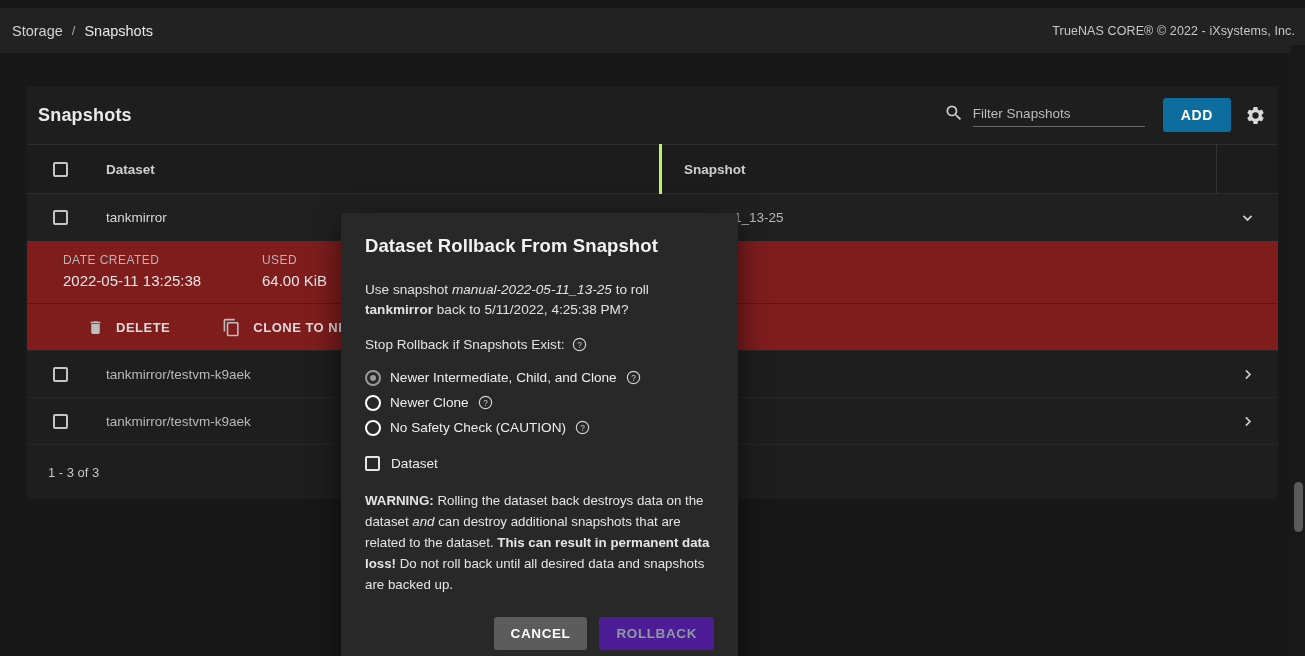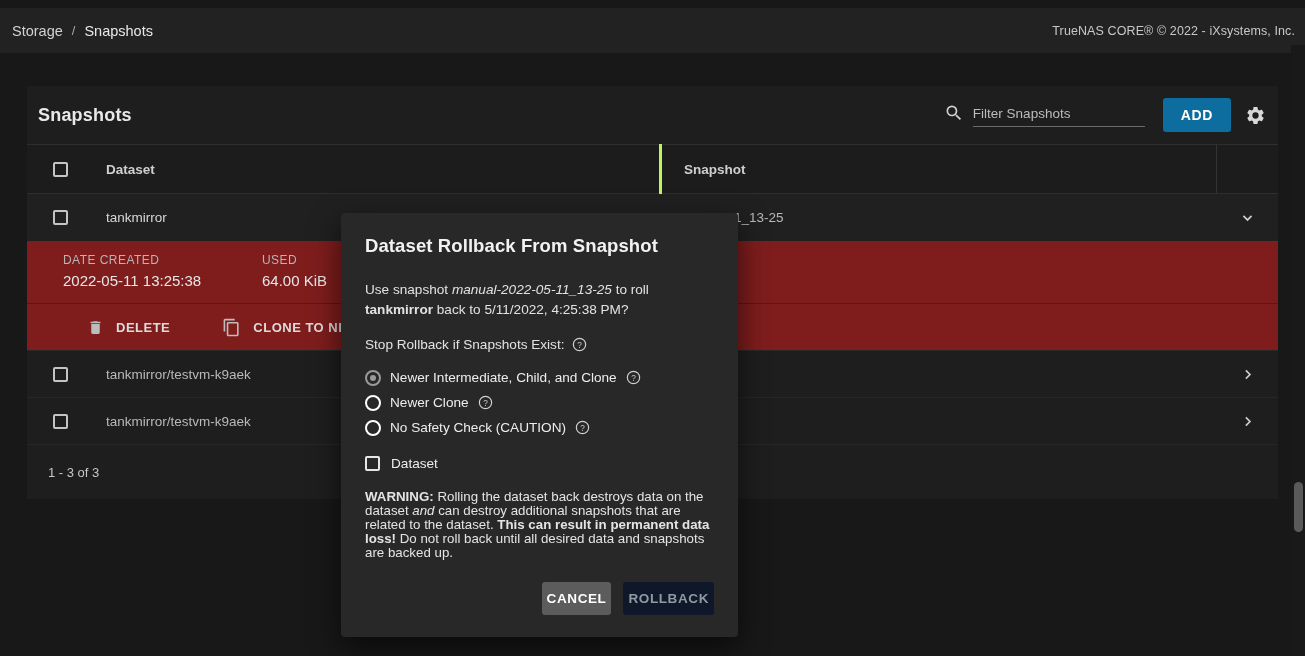--- a/index.html
+++ b/index.html
@@ -156,36 +156,36 @@
   }
   .radio-lbl { font-size: 13.6px; color: #ededed; }
 
   .confirm-row { display: flex; align-items: center; gap: 11px; margin-top: 16px; cursor: pointer; }
   .confirm-box {
     width: 15px; height: 15px; border: 2px solid #e6e6e6; border-radius: 2px; flex: 0 0 auto;
   }
   .confirm-lbl { font-size: 13.6px; color: #ededed; }
 
   .warning {
-    font-size: 13.3px; line-height: 14px; color: #e4e4e4; margin-top: 19px;
+    font-size: 13.3px; line-height: 21px; color: #e4e4e4; margin-top: 19px;
   }
   .warning b { font-weight: bold; }
   .warning i { font-style: italic; }
 
   .dlg-actions {
     display: flex; justify-content: flex-end; gap: 12px;
     padding: 22px 0 22px 0;
   }
   .btn {
-    border: none; border-radius: 3px; height: 33px; padding: 0 5px;
+    border: none; border-radius: 3px; height: 33px; padding: 0 17px;
     font-size: 13.5px; font-weight: bold; letter-spacing: .6px; cursor: pointer;
     font-family: "Liberation Sans", sans-serif;
   }
   .btn-cancel { background: #5c5c5c; color: #ffffff; }
-  .btn-rollback { background: #0f172a; color: #8d9aa2; cursor: default; }
+  .btn-rollback { background: #4c1d95; color: #8d9aa2; cursor: default; }
 </style>
 </head>
 <body>
 
 <div id="root">
 
   <div class="topbar">
     <div class="crumbs">
       <span>Storage</span>
       <span class="sep">/</span>

